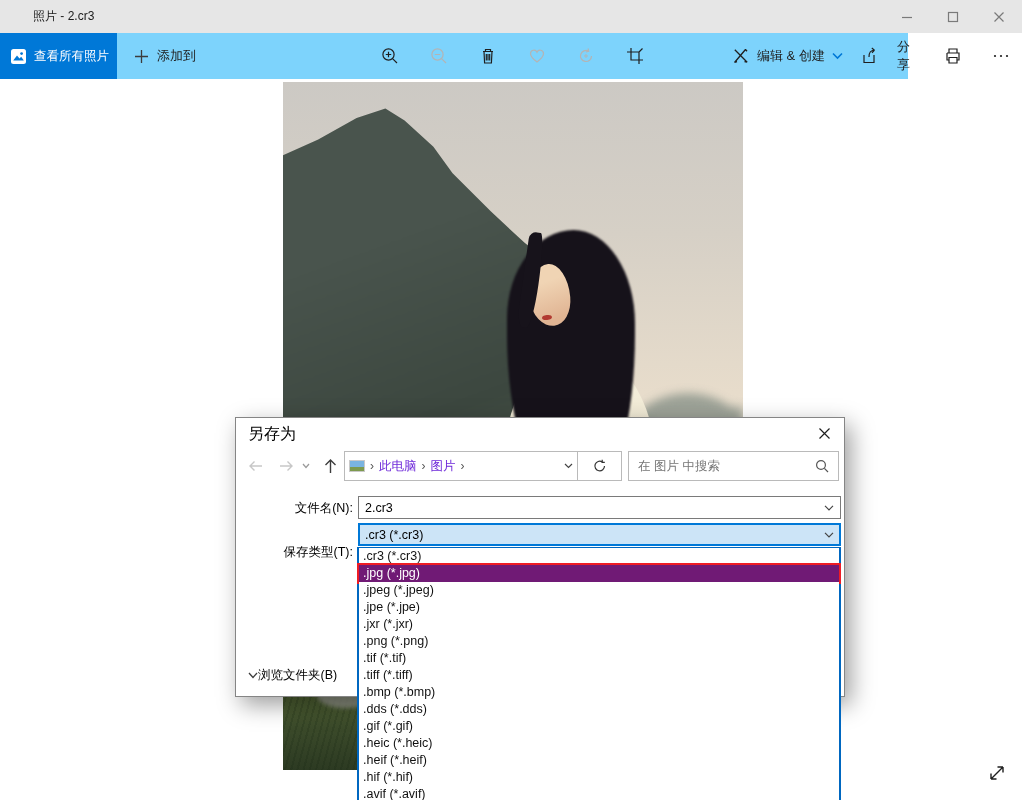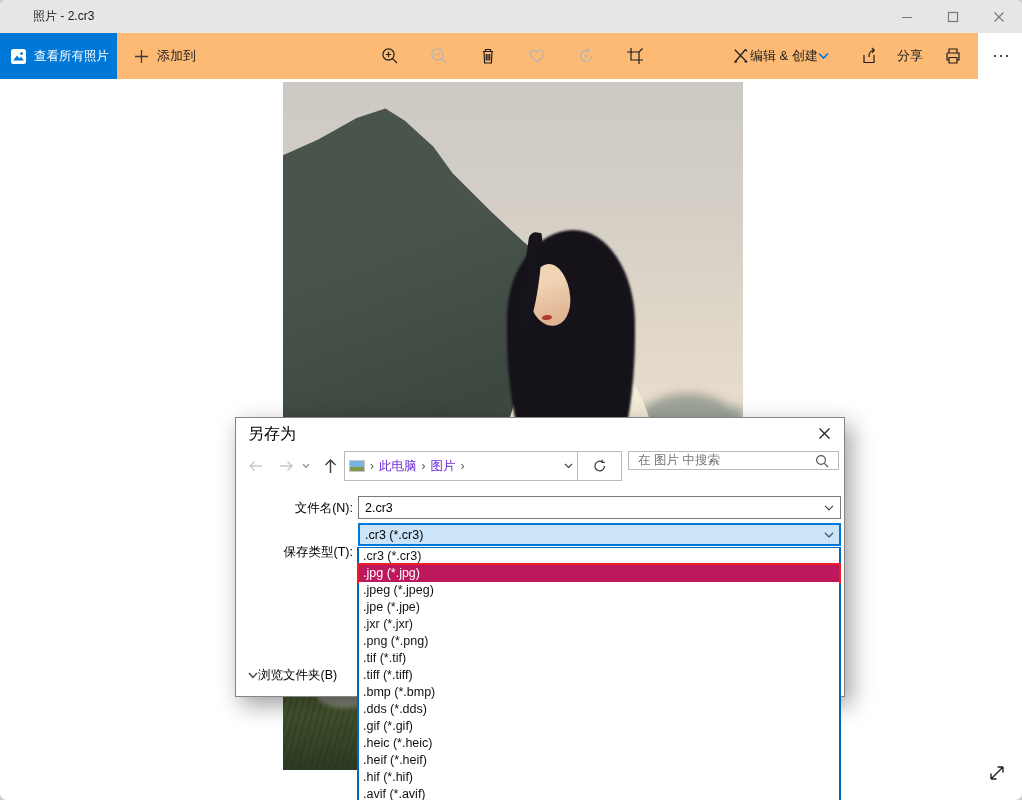--- a/index.html
+++ b/index.html
@@ -1,40 +1,40 @@
 <!DOCTYPE html>
 <html><head>
 <meta charset="utf-8">
 <style>
   * { margin:0; padding:0; box-sizing:border-box; }
   html,body { background:#cfcfcf; }
   body { font-family:"Liberation Sans","DejaVu Sans",sans-serif; }
   .app { position:relative; width:1022px; height:800px; background:#ffffff; overflow:hidden;
-         font-size:12px; color:#1f1f1f;border-radius:7px; }
+         font-size:12px; color:#1f1f1f; }
 
   
   .titlebar { position:absolute; left:0; top:0; width:1022px; height:33px; background:#e6e6e6;
               display:flex; align-items:center; }
   .titlebar .title { padding-left:33px; font-size:12px; color:#1a1a1a; }
   .win-controls { position:absolute; right:0; top:0; height:33px; display:flex; }
   .win-btn { width:46px; height:33px; display:flex; align-items:center; justify-content:center; color:#7a7a7a; }
   .win-btn svg { display:block; }
 
   
-  .toolbar { position:absolute; left:0; top:33px; width:978px; height:46px; background:#fdba74; }
+  .toolbar { position:absolute; left:0; top:33px; width:908px; height:46px; background:#7dd3fc; }
   .btn-see-all { position:absolute; left:0; top:0; width:117px; height:46px; background:#0078d7;
                  color:#fff; display:flex; align-items:center; gap:7px; padding-left:10px; font-size:12.5px; }
   .btn-add-to { position:absolute; left:126px; top:0; height:46px; display:flex; align-items:center;
                 gap:8px; padding:0 8px; color:#1f1f1f; font-size:13px; }
   .tool-ico { position:absolute; top:9px; width:28px; height:28px; display:flex; align-items:center;
               justify-content:center; }
   .tool-ico.disabled { color:#b4b4b4; }
   .tool-ico.enabled { color:#1f1f1f; }
   .tb-right { position:absolute; top:0; height:46px; display:flex; align-items:center; }
-  .edit-create { left:732px; font-size:13px; color:#1f1f1f; }
+  .edit-create { left:732px; gap:7px; font-size:13px; color:#1f1f1f; }
   .share-group { left:860px; gap:18px; font-size:13px; color:#1f1f1f; }
   .accent { color:#0078d7; }
 
   
   .photo { position:absolute; left:283px; top:82px; width:460px; height:688px; overflow:hidden;
            background:linear-gradient(#ccc9c4 0%, #d6d0c6 22%, #e7dccb 45%, #e9dfcd 52%); z-index:1; }
   .mountain { position:absolute; left:-8px; top:0; width:480px; height:480px; filter:blur(3px);
               background:linear-gradient(160deg,#49544d 30%,#3c473f 60%,#55624f 90%);
               clip-path:polygon(0 16%, 9% 12%, 17% 7.5%, 23% 5.5%, 27% 8%, 33% 13.5%, 37% 19%, 45% 27%, 52% 33.5%, 59% 39%, 64% 44%, 64% 70%, 0 70%); }
   .far-hills { position:absolute; left:52%; top:42%; width:48%; height:12%; filter:blur(5px); opacity:.75;
@@ -80,38 +80,38 @@
   .nav-ico { position:absolute; top:5px; width:24px; height:24px; display:flex; align-items:center; justify-content:center; }
   .addr-box { position:absolute; left:108px; top:2px; width:234px; height:30px; border:1px solid #bababa;
               display:flex; align-items:center; padding:0 4px; gap:5px; background:#fff; }
   .addr-thumb { width:16px; height:12px; border:1px solid #c9c9c9;
               background:linear-gradient(#7ab4e0 55%, #7d9a4e 55%); flex:none; }
   .crumb-sep { color:#555; font-size:12px; }
   .crumb { color:#6d28d9; font-size:12.5px; }
   .addr-chevron { margin-left:auto; color:#444; display:flex; }
   .refresh-box { position:absolute; left:342px; top:2px; width:44px; height:30px; border:1px solid #bababa;
               border-left:none; display:flex; align-items:center; justify-content:center; color:#333; background:#fff; }
-  .search-box { position:absolute; left:392px; top:2px; width:211px; height:19px; border:1px solid #bababa;
+  .search-box { position:absolute; left:392px; top:2px; width:211px; height:30px; border:1px solid #bababa;
               display:flex; align-items:center; padding:0 9px; background:#fff; }
   .search-ph { color:#767676; font-size:12.5px; }
   .search-ico { margin-left:auto; color:#555; display:flex; }
   .fld-label { position:absolute; left:0; width:117px; text-align:right; font-size:12.5px; color:#000; }
   .combo { position:absolute; left:122px; width:483px; height:23px; border:1px solid #7a7a7a; background:#fff;
            display:flex; align-items:center; padding:0 6px; font-size:12.5px; color:#000; }
   .combo .chev { margin-left:auto; color:#444; display:flex; }
   .combo.highlight { background:#cce4f7; border:1px solid #0078d7; outline:1px solid #0078d7; outline-offset:-2px; }
   .browse-folders { position:absolute; left:12px; top:249px; display:flex; align-items:center; 
            font-size:12.5px; color:#000; }
 
   
   .type-list { position:absolute; left:357px; top:547px; width:484px; z-index:30; background:#fff;
                border:2px solid #0067c0; border-top:1px solid #0067c0; list-style:none; }
   .type-item { height:17px; line-height:17px; padding-left:4px; font-size:12.5px; color:#111;
                position:relative; background:#fff; }
-  .type-item.selected { background:#be185d; color:#fff; }
+  .type-item.selected { background:#701a75; color:#fff; }
   .type-item.selected::after { content:""; position:absolute; left:-2px; right:-2px; top:-2px; bottom:-2px;
                border:2px solid #ee1c25; pointer-events:none; }
 
   
   .expand-btn { position:absolute; right:12px; bottom:14px; width:26px; height:26px; display:flex;
                 align-items:center; justify-content:center; color:#1f1f1f; z-index:5; }
   svg { display:block; }
 </style>
 </head>
 <body>

